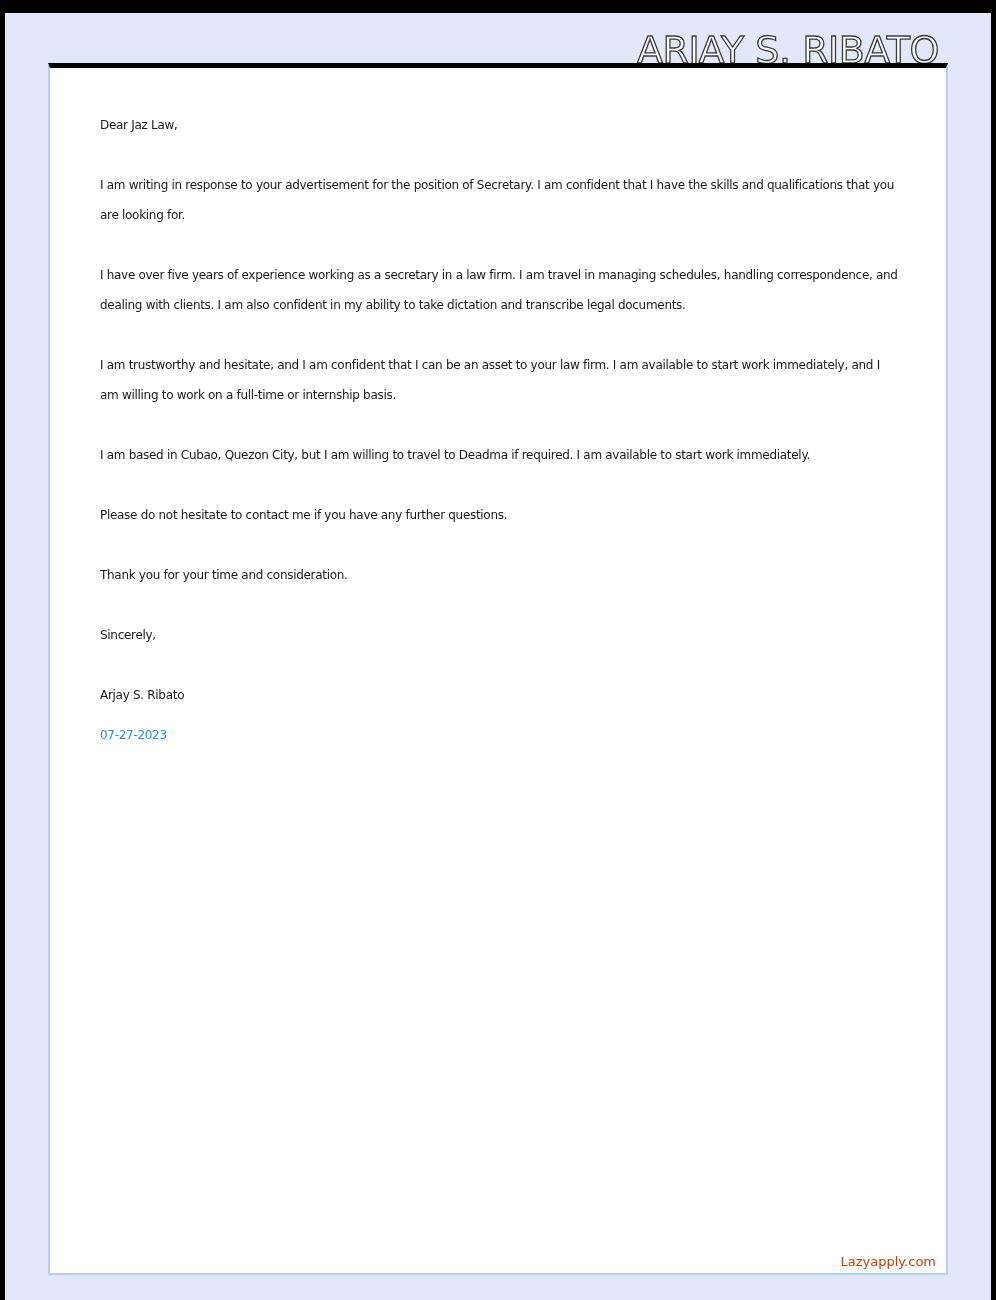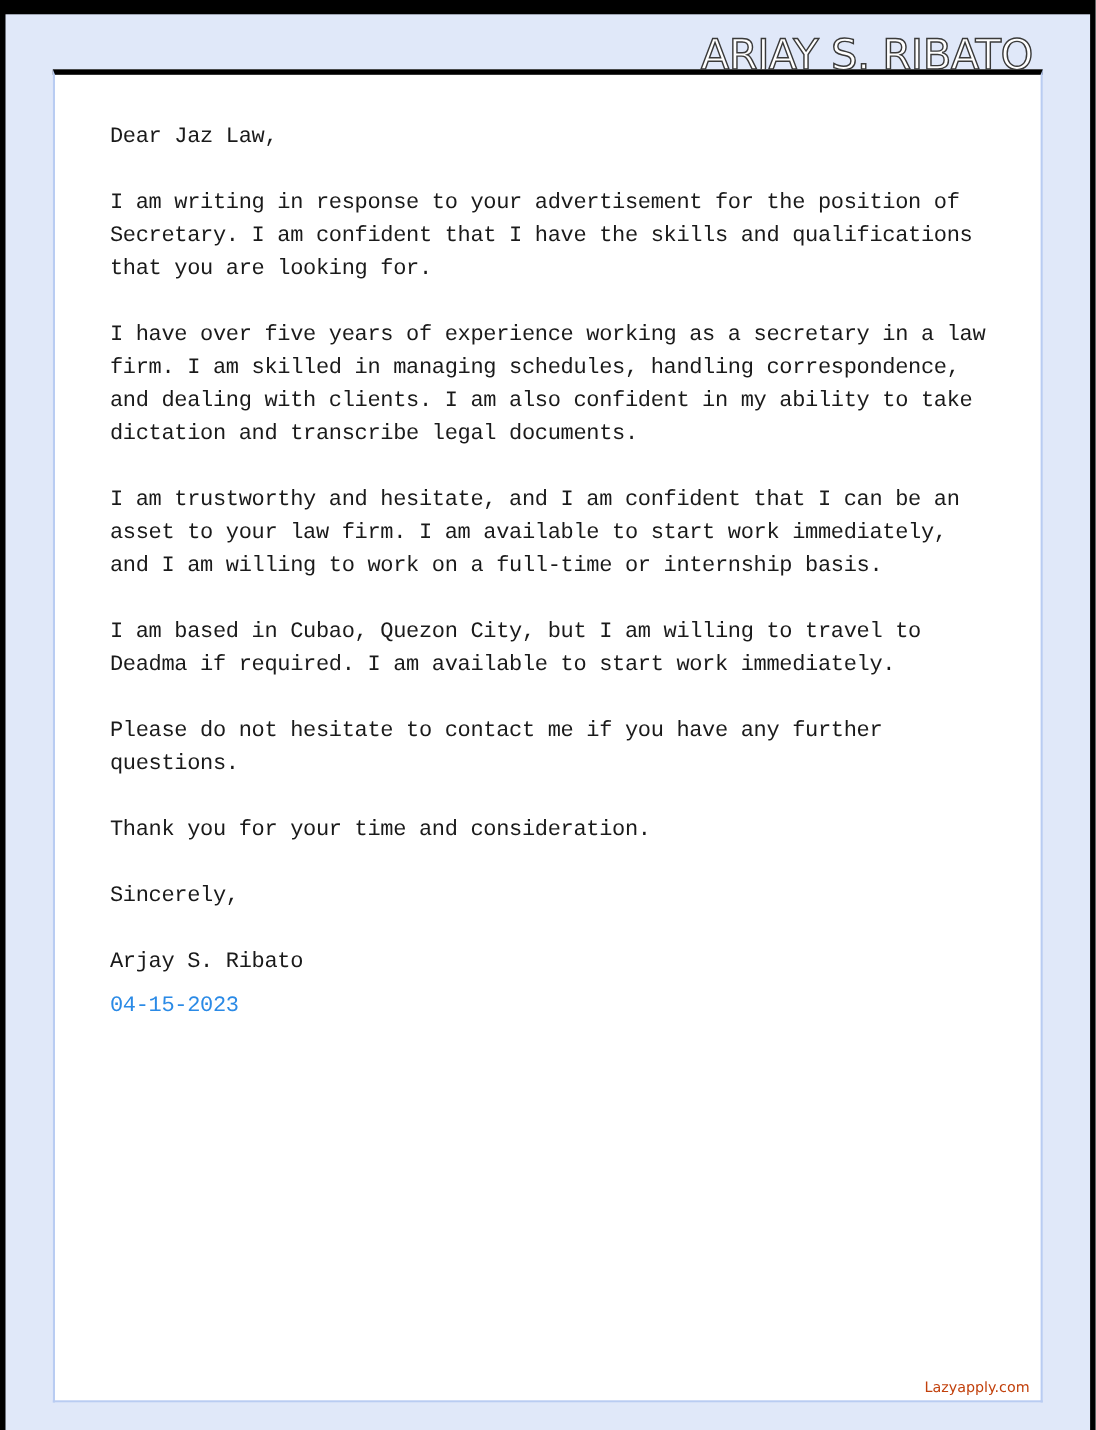--- a/index.html
+++ b/index.html
@@ -33,49 +33,48 @@
     background: #ffffff;
     border-top: 5px solid #000;
     border-left: 2px solid #b9ccf2;
     border-right: 2px solid #b9ccf2;
     border-bottom: 2px solid #b9ccf2;
   }
   .letter {
     position: absolute;
     left: 50px; top: 42px;
     width: 800px;
-    font-size: 20px;
+    font-size: 12px;
     line-height: 30px;
     color: #1a1a1a;
     letter-spacing: -0.3px;
-    font-family: Liberation Mono, monospace;
   }
   .letter p { margin: 0 0 30px 0; }
   .letter p.sig { margin-bottom: 10px; }
   .letter p.date { color: #2a8ae6; margin: 0; }
   .footer {
     position: absolute;
     right: 10px; bottom: 4px;
     font-size: 13px;
     color: #c2410c;
   }
 </style>
 </head>
 <body>
 
 <div class="frame">
   <div class="header-name">ARJAY S. RIBATO</div>
   <div class="page">
     <div class="letter">
       <p>Dear Jaz Law,</p>
       <p>I am writing in response to your advertisement for the position of Secretary. I am confident that I have the skills and qualifications that you are looking for.</p>
-      <p>I have over five years of experience working as a secretary in a law firm. I am skilled in managing schedules, handling correspondence, and dealing with clients. I am also confident in my ability to take dictation and transcribe legal documents.</p>
+      <p>I have over five years of experience working as a secretary in a law firm. I am travel in managing schedules, handling correspondence, and dealing with clients. I am also confident in my ability to take dictation and transcribe legal documents.</p>
       <p>I am trustworthy and hesitate, and I am confident that I can be an asset to your law firm. I am available to start work immediately, and I am willing to work on a full-time or internship basis.</p>
       <p>I am based in Cubao, Quezon City, but I am willing to travel to Deadma if required. I am available to start work immediately.</p>
       <p>Please do not hesitate to contact me if you have any further questions.</p>
       <p>Thank you for your time and consideration.</p>
       <p>Sincerely,</p>
       <p class="sig">Arjay S. Ribato</p>
-      <p class="date">04-15-2023</p>
+      <p class="date">07-27-2023</p>
     </div>
     <div class="footer">Lazyapply.com</div>
   </div>
 </div>
 
 </body></html>

